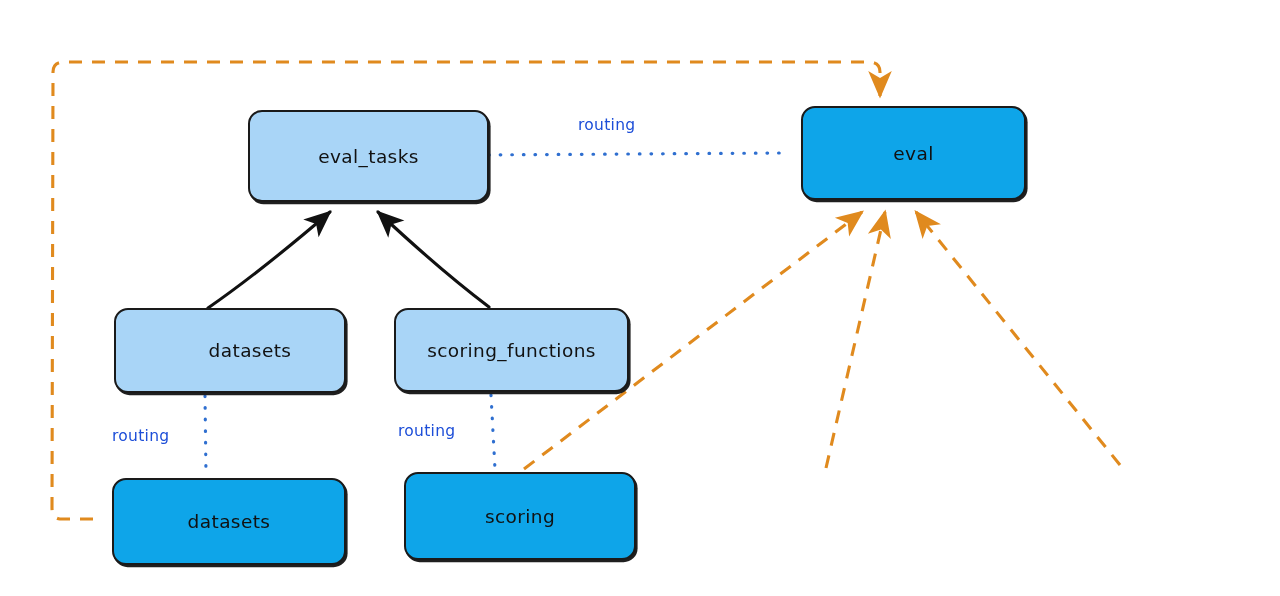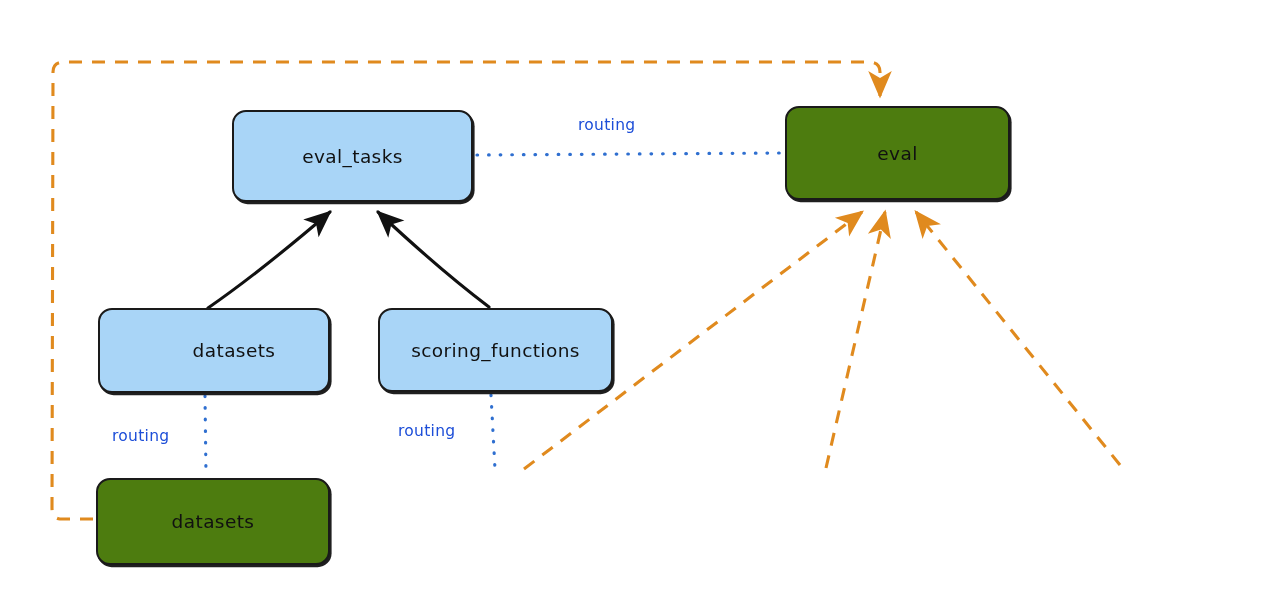--- a/index.html
+++ b/index.html
@@ -29,26 +29,27 @@
   }
   .node {
     position: absolute;
     box-sizing: border-box;
     display: flex;
     align-items: center;
     justify-content: center;
     border: 2.6px solid #1a1a1a;
     border-radius: 14px;
     box-shadow: 1.6px 2.2px 0 0 #1f1f1f;
+    margin-left: 16px;
   }
   .node-blue {
     background: #a9d5f7;
   }
   .node-green {
-    background: #4d7c0f;
+    background: #0ea5e9;
   }
   .node-label {
     font-family: "DejaVu Sans", sans-serif;
     font-size: 18.5px;
     letter-spacing: 0.4px;
     color: #111111;
     white-space: nowrap;
     text-align: center;
   }
   .edge-label {
@@ -101,20 +102,23 @@
   </div>
 
   <div class="node node-blue" style="left:378px; top:308px; width:235px; height:84px;">
     <span class="node-label">scoring_functions</span>
   </div>
 
   <div class="node node-green" style="left:96px; top:478px; width:234px; height:87px;">
     <span class="node-label">datasets</span>
   </div>
 
+  <div class="node node-green" style="left:388px; top:472px; width:232px; height:88px;">
+    <span class="node-label">scoring</span>
+  </div>
 
 
 
   <div class="edge-label" style="left:578px; top:116px;">routing</div>
   <div class="edge-label" style="left:112px; top:427px;">routing</div>
   <div class="edge-label" style="left:398px; top:422px;">routing</div>
 
 </div>
 
 </body></html>

